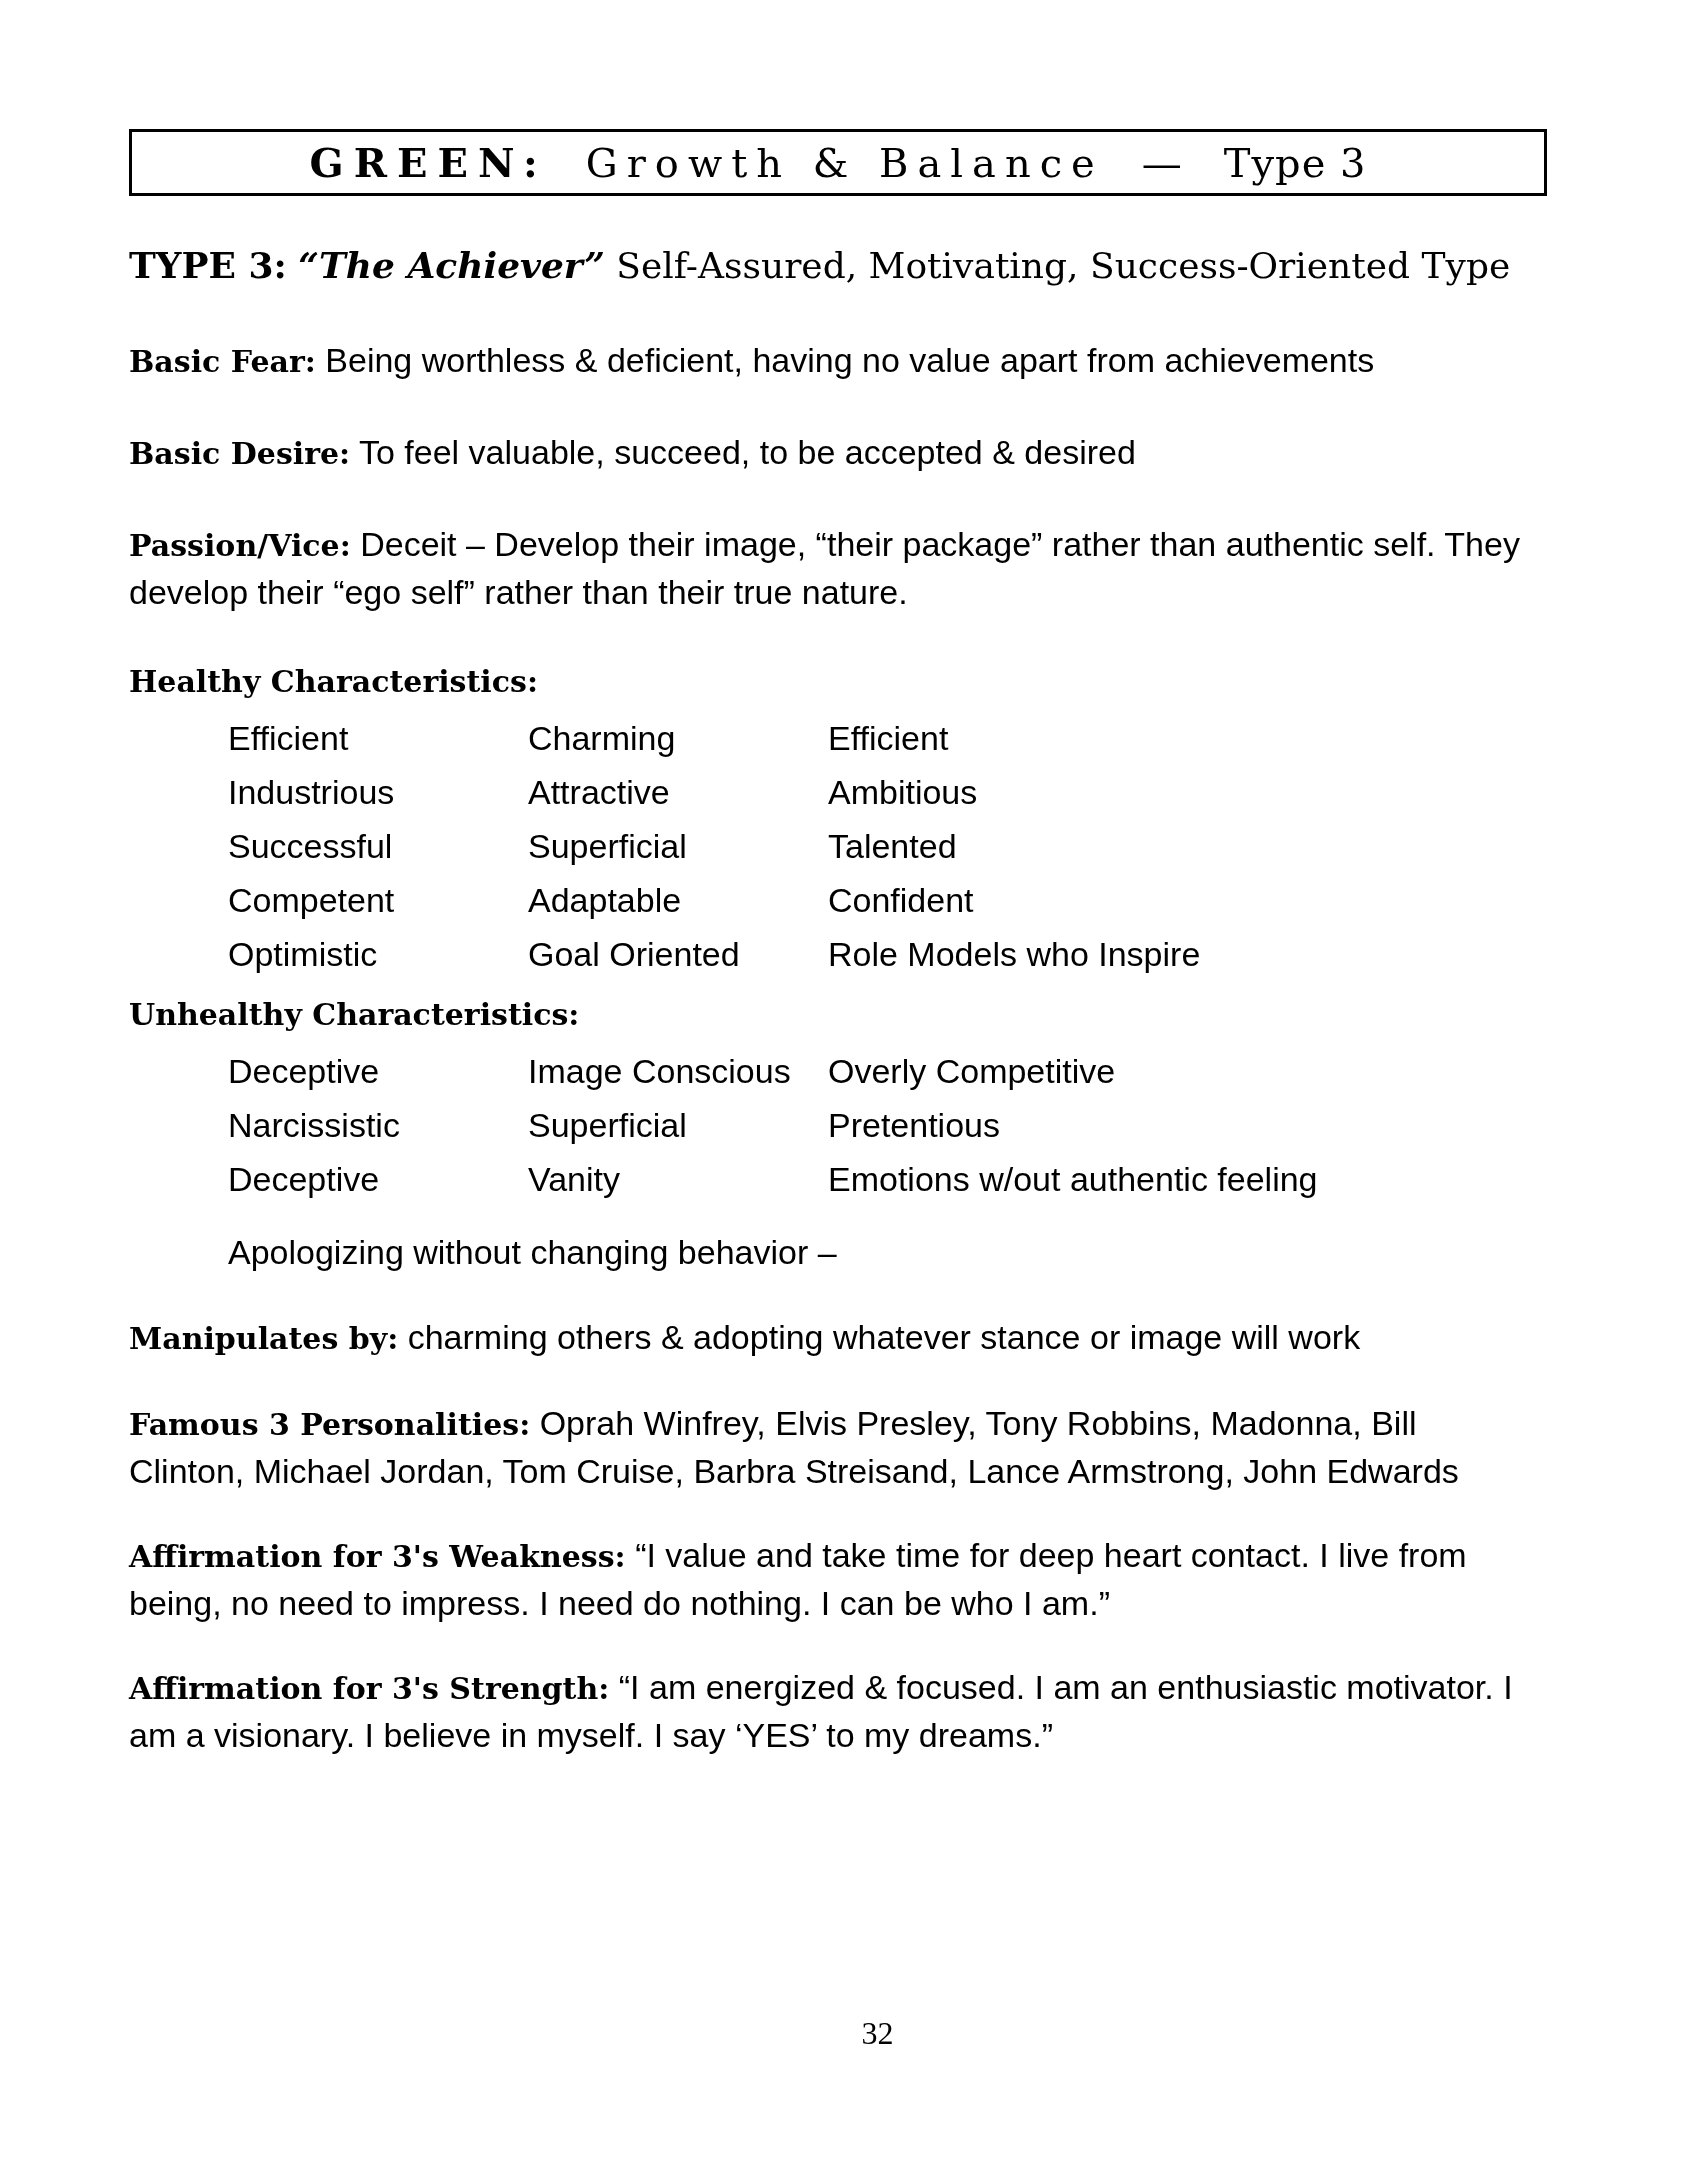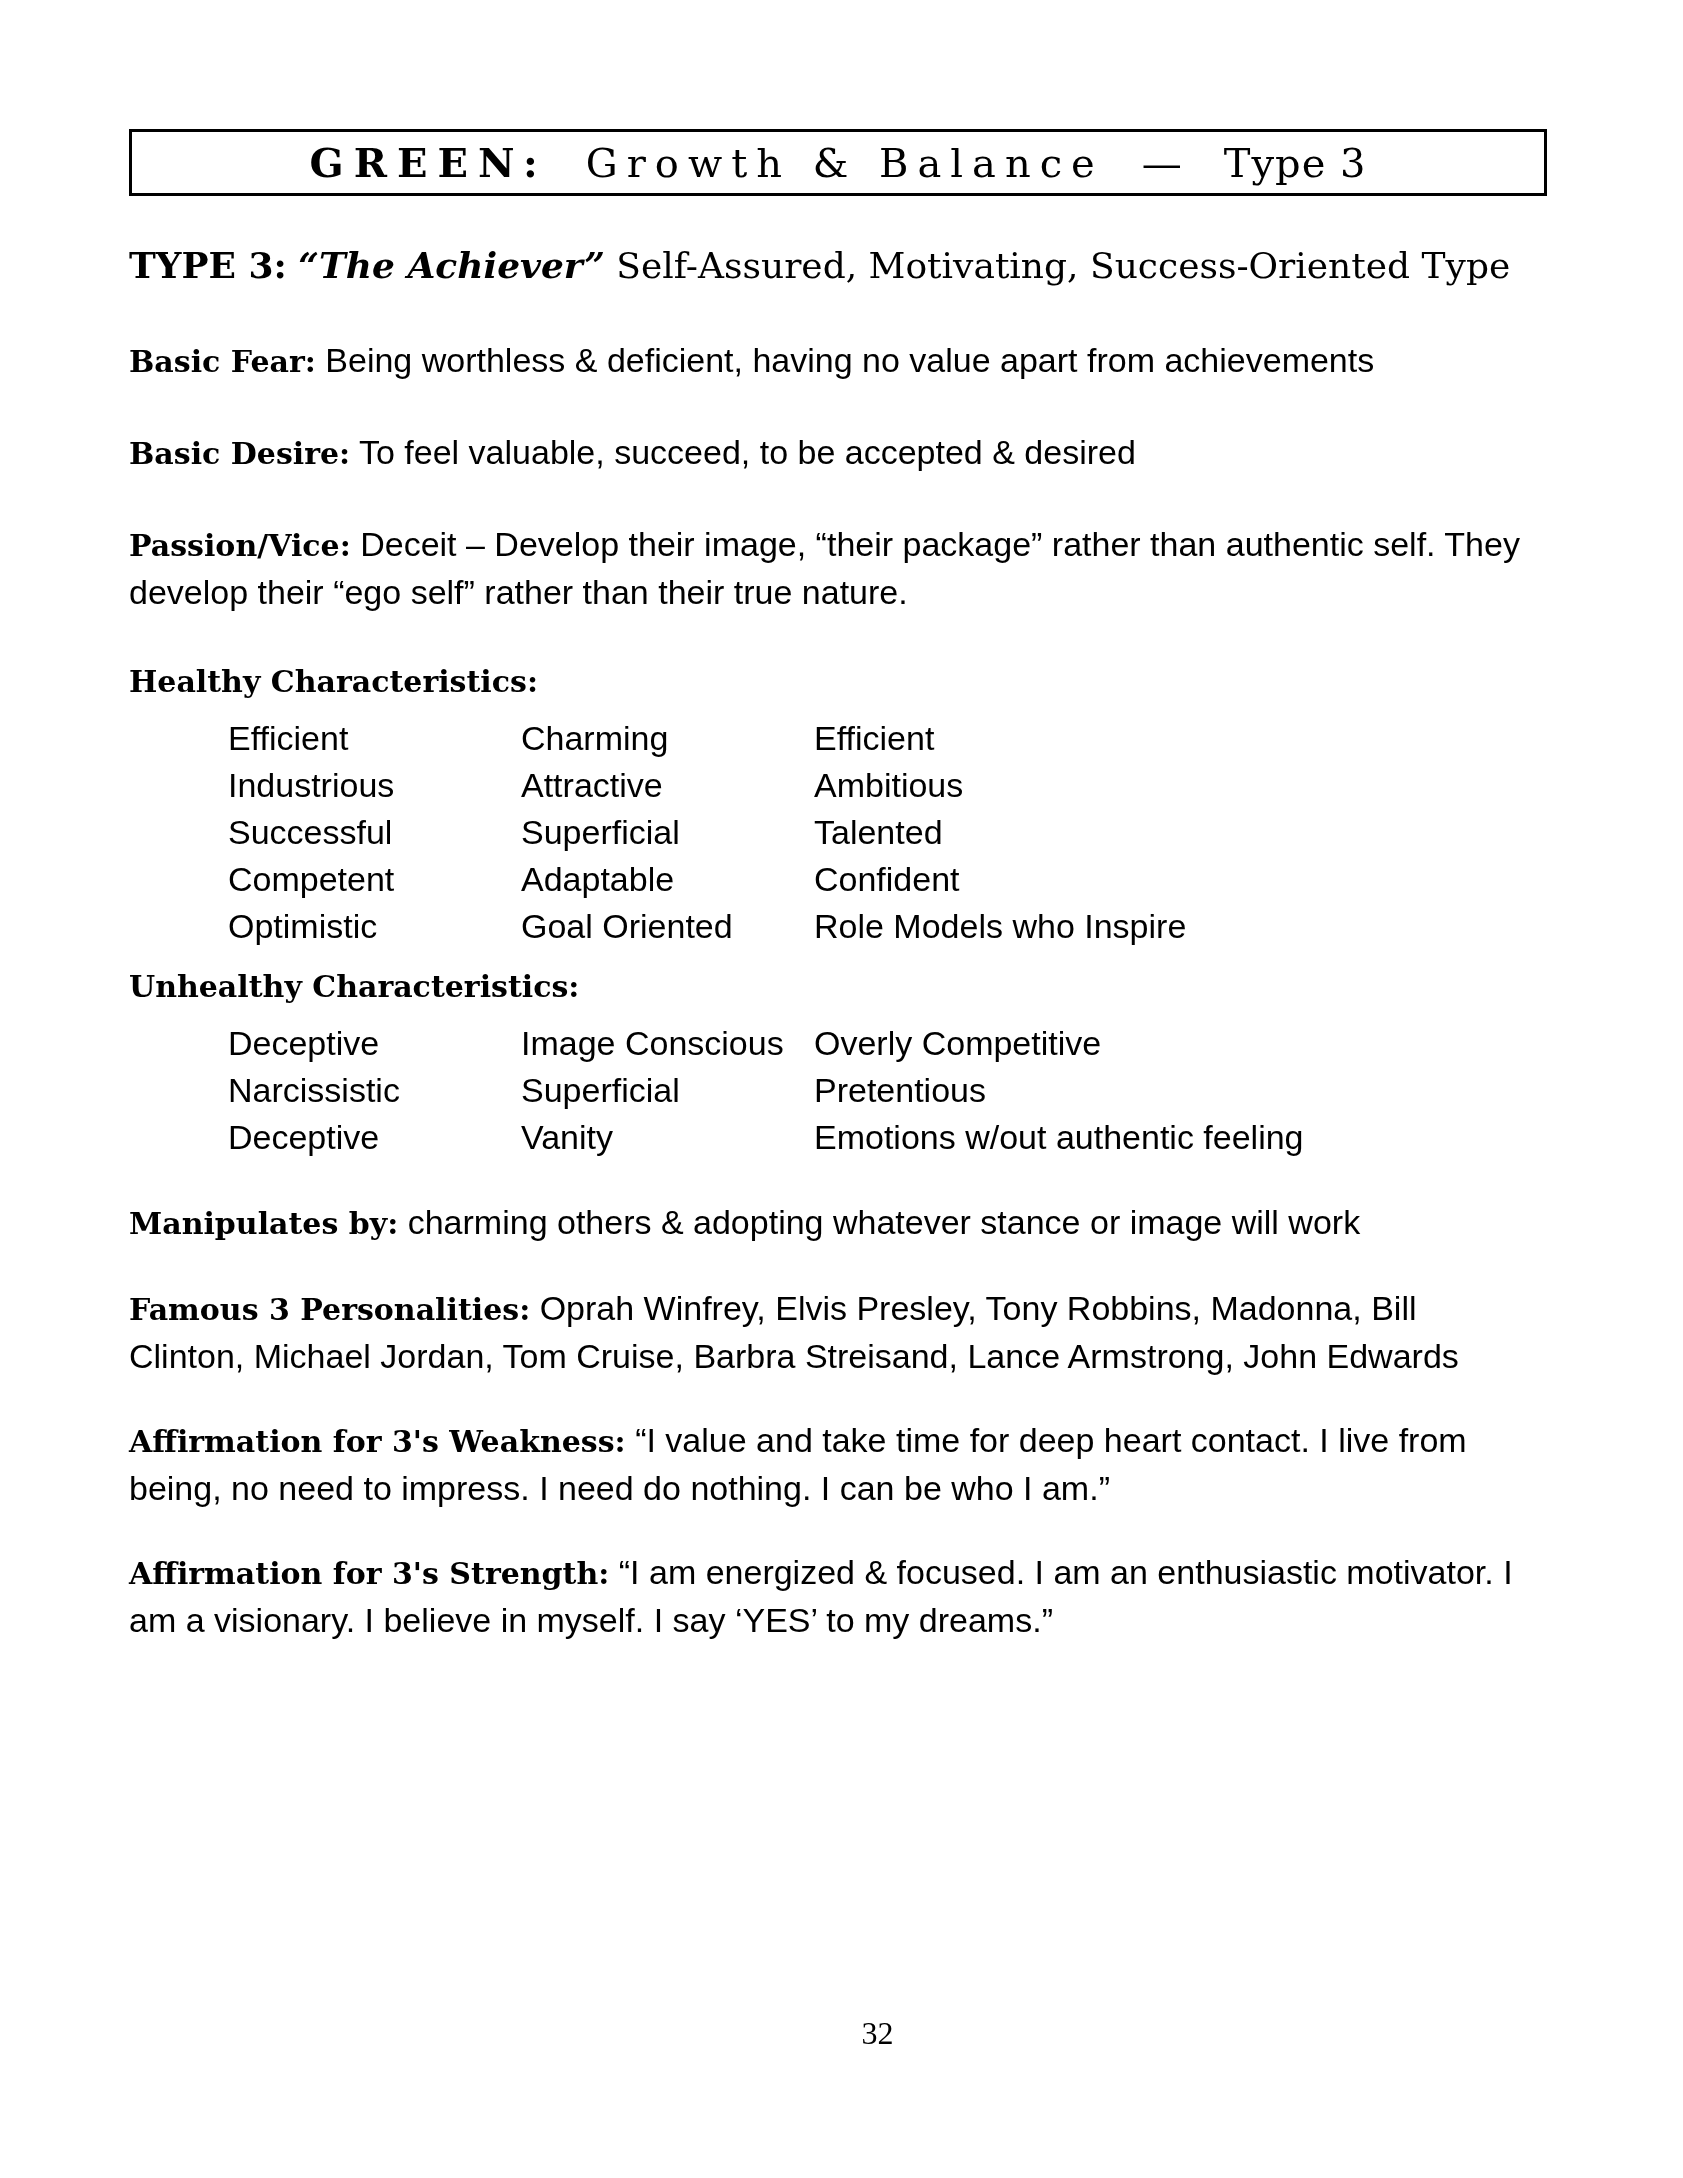--- a/index.html
+++ b/index.html
@@ -34,21 +34,21 @@
   .gap-lg { height: 44px; }
   .gap-md { height: 38px; }
 
   .section-heading {
     font-family: "DejaVu Serif", serif; font-weight: bold; font-size: 30px;
     line-height: 46px; margin: 0;
   }
   .trait-grid {
     display: grid; grid-template-columns: 293px 293px 495px;
     margin-left: 99px; margin-top: 10px;
-    font-size: 34px; line-height: 47px;
+    font-size: 34px; line-height: 47px; gap: 7px;
   }
   .extra-line { margin-left: 99px; font-size: 34px; line-height: 47px; margin-top: 26px; }
 
   .page-number {
     position: absolute; left: 0; width: 1683px; top: 2015px; text-align: center;
     font-family: "Liberation Serif", serif; font-size: 32px; padding-left: 36px;
   }
 </style>
 </head>
 <body>
@@ -111,20 +111,21 @@
     <span>Deceptive</span>
     <span>Image Conscious</span>
     <span>Overly Competitive</span>
     <span>Narcissistic</span>
     <span>Superficial</span>
     <span>Pretentious</span>
     <span>Deceptive</span>
     <span>Vanity</span>
     <span>Emotions w/out authentic feeling</span>
   </div>
+  <div class="extra-line">Apologizing without changing behavior –</div>
 
   <div class="gap-md"></div>
   <p class="field">
     <span class="label">Manipulates by:</span>
     <span>charming others &amp; adopting whatever stance or image will work</span>
   </p>
 
   <div class="gap-md"></div>
   <p class="field">
     <span class="label">Famous 3 Personalities:</span>

